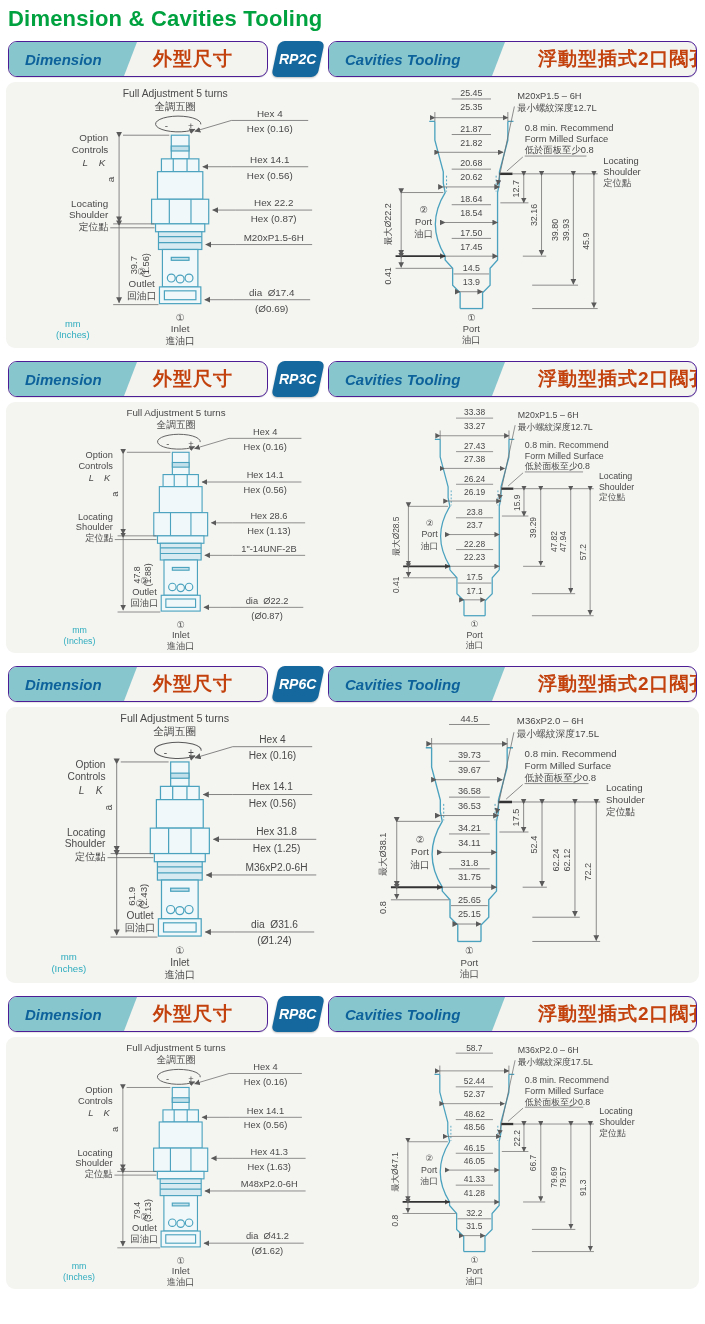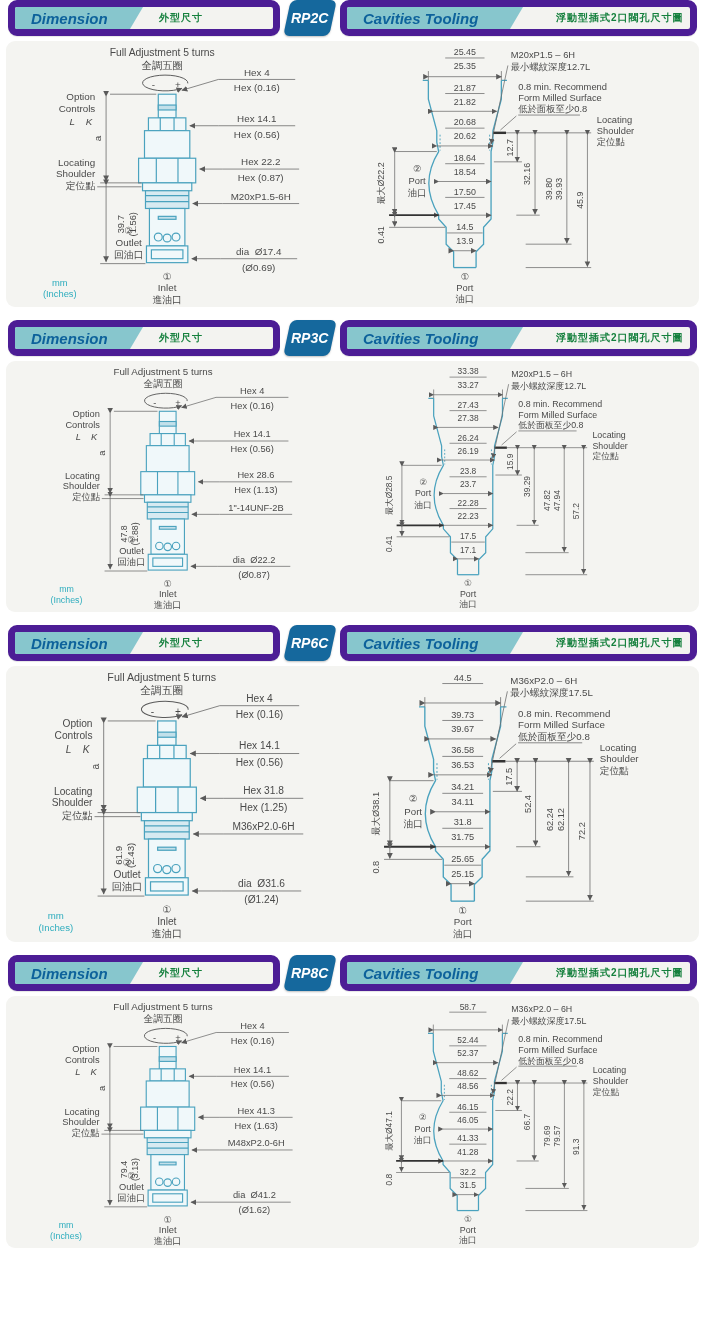--- a/index.html
+++ b/index.html
@@ -1,31 +1,31 @@
 <!DOCTYPE html>
 <html><head>
 <meta charset="utf-8">
 <style>
   html,body{margin:0;padding:0;background:#ffffff;}
   body{width:705px;height:1324px;overflow:hidden;font-family:"Liberation Sans",sans-serif;}
   .page-title{color:#00a13f;font-size:22px;font-weight:bold;margin:6px 0 9px 8px;letter-spacing:.2px;}
   section.model-section{margin:0 6px 13px 6px;}
   .band{display:flex;height:36px;margin:0 2px 5px 2px;gap:7px;}
-  .tab-group{display:flex;align-items:stretch;border:7px solid #4c1d95;border-radius:9px;background:#f3f3f0;overflow:hidden;box-shadow:0 1px 1px rgba(0,0,0,.10);}
+  .tab-group{display:flex;align-items:stretch;border:1px solid #4c1d95;border-radius:9px;background:#f3f3f0;overflow:hidden;box-shadow:0 1px 1px rgba(0,0,0,.10);}
   .tab-group.left{width:258px;flex:none;}
   .tab-group.right{flex:1;gap:17px;}
   .tab-teal{background:#87c6cd;display:flex;align-items:center;padding:0 12px 0 16px;clip-path:polygon(0 0,100% 0,calc(100% - 13px) 100%,0 100%);margin-right:-6px;}
   .tab-teal span{color:#0d629b;font-weight:bold;font-style:italic;font-size:15px;white-space:nowrap;}
   .left .tab-teal{width:100px;flex:none;}
   .right .tab-teal{width:148px;flex:none;}
   .tab-white{flex:1;display:flex;align-items:center;padding-left:22px;}
-  .tab-white span{color:#15803d;font-weight:bold;font-size:10px;letter-spacing:1px;white-space:nowrap;}
+  .tab-white span{color:#c2410c;font-weight:bold;font-size:19px;letter-spacing:1px;white-space:nowrap;}
   .badge{flex:none;width:46px;background:#15689d;border-radius:6px;transform:skewX(-12deg);display:flex;align-items:center;justify-content:center;box-shadow:0 1px 2px rgba(0,0,0,.25);}
   .badge span{transform:skewX(12deg);color:#fff;font-weight:bold;font-style:italic;font-size:14px;}
-  .content{background:#f4f4f1;border-radius:9px;display:flex;padding:2px 2px 2px 3px;align-items:center;}
+  .content{background:#f4f4f1;border-radius:9px;display:flex;padding:2px 2px 2px 16px;align-items:center;}
   .s0 .content{height:262px}.s1 .content{height:247px}.s2 .content{height:272px}.s3 .content{height:248px}
   .panel-valve{width:336px;flex:none;height:100%;}
   .panel-cavity{flex:1;height:100%;}
   .panel-valve svg,.panel-cavity svg{width:100%;height:100%;display:block;}
   svg text{font-family:"Liberation Sans",sans-serif;fill:#4a4a4a;white-space:pre;}
   .t9{font-size:9.5px}.t10{font-size:10px}.t11{font-size:10.5px}
   .it{font-style:italic}
   .teal{fill:#2fadbe}
 </style>
 </head>
@@ -33,20 +33,21 @@
 
 <svg width="0" height="0" style="position:absolute">
   <defs>
     <marker id="mk-arr" markerWidth="8" markerHeight="8" refX="5.5" refY="3" orient="auto" markerUnits="userSpaceOnUse">
       <path d="M0,0 L6,3 L0,6 z" fill="#5a5a5a"></path>
     </marker>
   </defs>
 </svg>
 
 <div class="page">
+  <h1 class="page-title">Dimension &amp; Cavities Tooling</h1>
   <div id="sections">
   <section class="model-section s0">
     <div class="band">
       <div class="tab-group left">
         <div class="tab-teal">
               <span>Dimension</span>
             </div>
         <div class="tab-white">
               <span>外型尺寸</span>
             </div>

